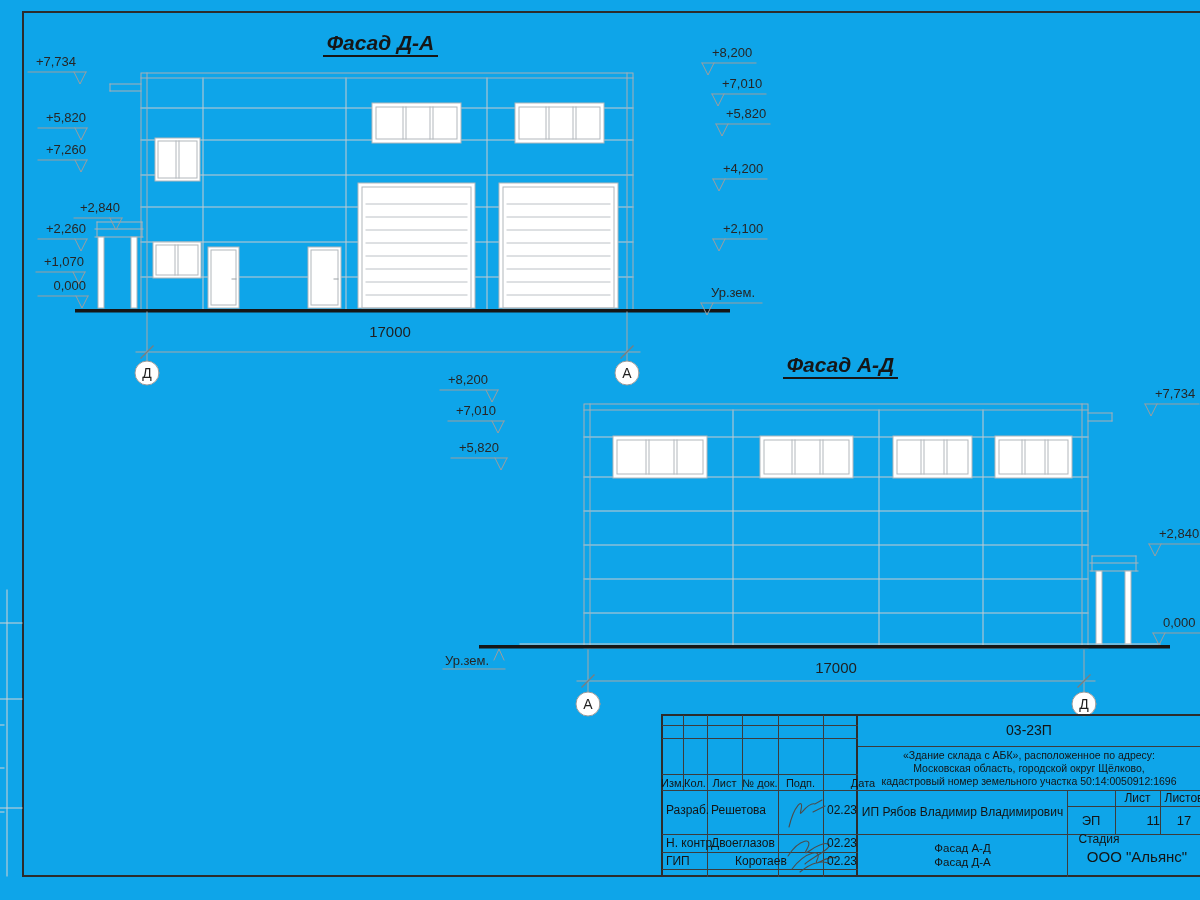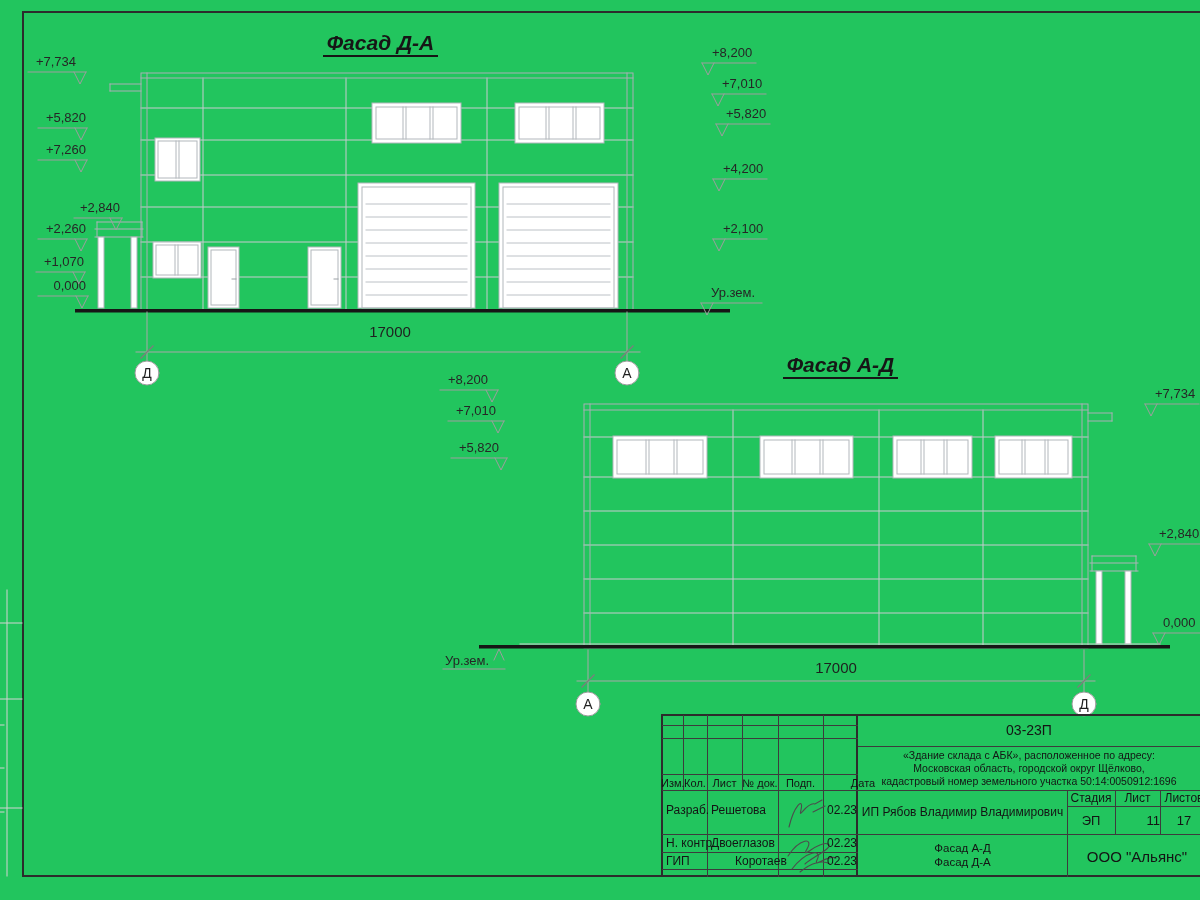--- a/index.html
+++ b/index.html
@@ -1,16 +1,16 @@
 <!DOCTYPE html>
 <html><head>
 <meta charset="utf-8">
 <style>
   html,body{margin:0;padding:0;background:#fff;}
-  #page{position:relative;width:1200px;height:900px;background:#22c55e;overflow:hidden;
+  #page{position:relative;width:1200px;height:900px;background:#0ea5e9;overflow:hidden;
         font-family:"Liberation Sans",sans-serif;}
   #art{position:absolute;left:0;top:0;}
   .lbl{position:absolute;white-space:nowrap;font-size:13px;color:#262626;line-height:1.05;}
   .ra{width:50px;text-align:right;}
   .ctr{text-align:center;}
   .dimlbl{font-size:15px;color:#1f1f1f;}
   .axlbl{width:24px;height:24px;line-height:24px;text-align:center;font-size:14px;color:#1f1f1f;}
   .ftitle{font-style:italic;font-weight:bold;font-size:21px;color:#161616;}
   .ftitle span{border-bottom:2px solid #161616;padding:0 4px 1px;}
   .st{position:absolute;white-space:nowrap;font-size:11px;color:#141414;line-height:1.1;}
@@ -230,21 +230,21 @@
   <div class="st st12" style="left:735px;top:855px;">Коротаев</div>
   <div class="st st12" style="left:827px;top:855px;">02.23</div>
 
   <div class="st st14 stc" style="left:858px;top:723px;width:342px;">03-23П</div>
   <div class="st small stc" style="left:860px;top:750px;width:338px;">«Здание склада с АБК», расположенное по адресу:</div>
   <div class="st small stc" style="left:860px;top:763px;width:338px;">Московская область, городской округ Щёлково,</div>
   <div class="st small stc" style="left:860px;top:776px;width:338px;">кадастровый номер земельного участка 50:14:0050912:1696</div>
 
   <div class="st st12 stc" style="left:858px;top:806px;width:209px;">ИП Рябов Владимир Владимирович</div>
 
-  <div class="st st12 stc" style="left:1067px;top:792px;width:48px;">Стадия</div>
+  <div class="st st12 stc" style="left:1067px;top:833px;width:48px;padding-left:8px;">Стадия</div>
   <div class="st st12 stc" style="left:1115px;top:792px;width:45px;">Лист</div>
   <div class="st st12 stc" style="left:1160px;top:792px;width:48px;">Листов</div>
   <div class="st st13 stc" style="left:1067px;top:814px;width:48px;">ЭП</div>
   <div class="st st13 stc" style="left:1115px;top:814px;width:45px;text-align:right;">11</div>
   <div class="st st13 stc" style="left:1160px;top:814px;width:48px;">17</div>
 
   <div class="st stc" style="left:858px;top:842px;width:209px;font-size:11.5px;">Фасад А-Д</div>
   <div class="st stc" style="left:858px;top:856px;width:209px;font-size:11.5px;">Фасад Д-А</div>
   <div class="st st15 stc" style="left:1067px;top:849px;width:140px;">ООО "Альянс"</div>
 

